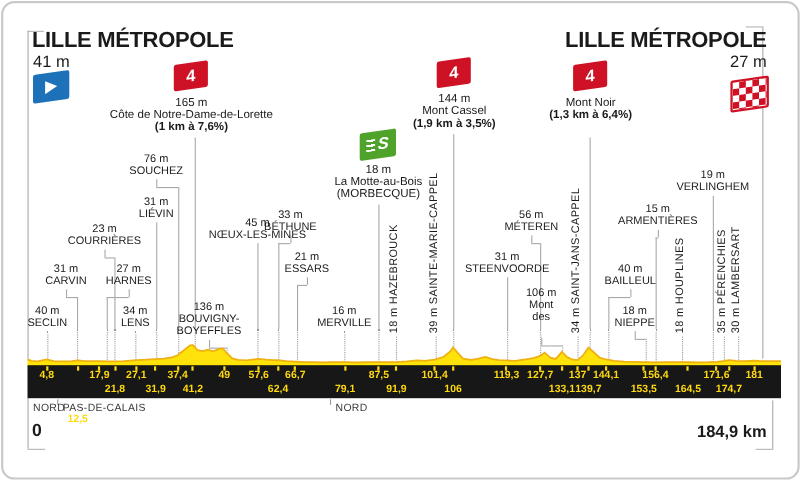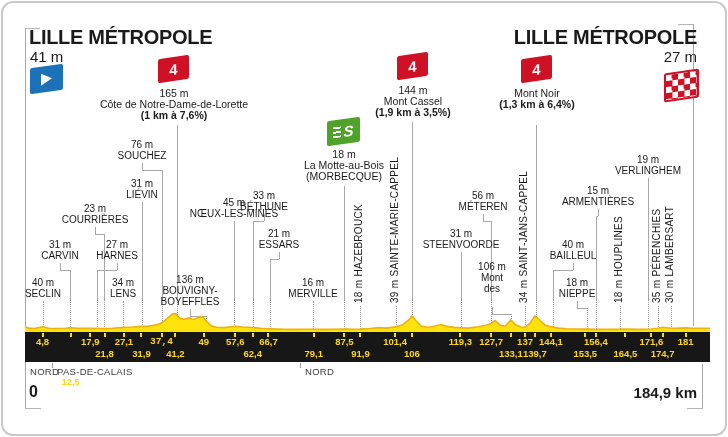--- a/index.html
+++ b/index.html
@@ -256,21 +256,21 @@
       <div>(MORBECQUE)</div>
     </div>
     <div class="vl" style="left: 344px; top: 186px; height: 113px;"></div>
     <div class="vl dot" style="left: 344px; top: 299px; height: 32px;"></div>
     <div class="km" style="left: 42.52px; top: 336px;">4,8</div>
     <div class="bt" style="left: 41.52px;"></div>
     <div class="km" style="left: 90.335px; top: 336px;">17,9</div>
     <div class="bt" style="left: 89.335px;"></div>
     <div class="km" style="left: 123.915px; top: 336px;">27,1</div>
     <div class="bt" style="left: 122.915px;"></div>
-    <div class="km" style="left: 161.51px; top: 336px; font-family: Liberation Mono, monospace;">37,4</div>
+    <div class="km" style="left: 161.51px; top: 336px;">37,4</div>
     <div class="bt" style="left: 160.51px;"></div>
     <div class="km" style="left: 203.85px; top: 336px;">49</div>
     <div class="bt" style="left: 202.85px;"></div>
     <div class="km" style="left: 235.24px; top: 336px;">57,6</div>
     <div class="bt" style="left: 234.24px;"></div>
     <div class="km" style="left: 268.455px; top: 336px; text-align: center;">66,7</div>
     <div class="bt" style="left: 267.455px;"></div>
     <div class="km" style="left: 344.375px; top: 336px;">87,5</div>
     <div class="bt" style="left: 343.375px;"></div>
     <div class="km" style="left: 395.11px; top: 336px;">101,4</div>

